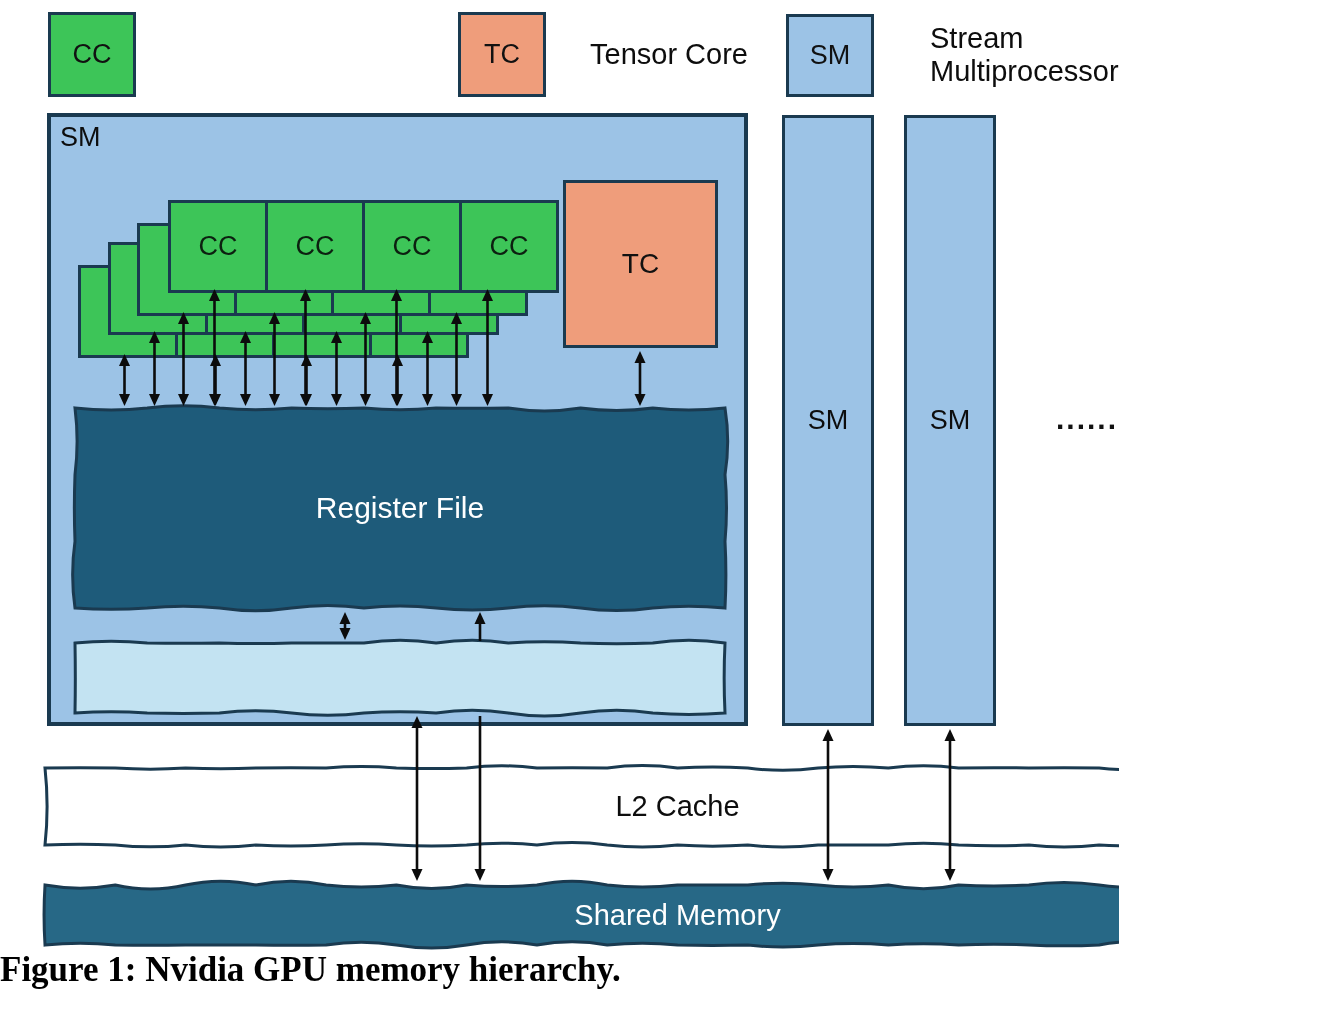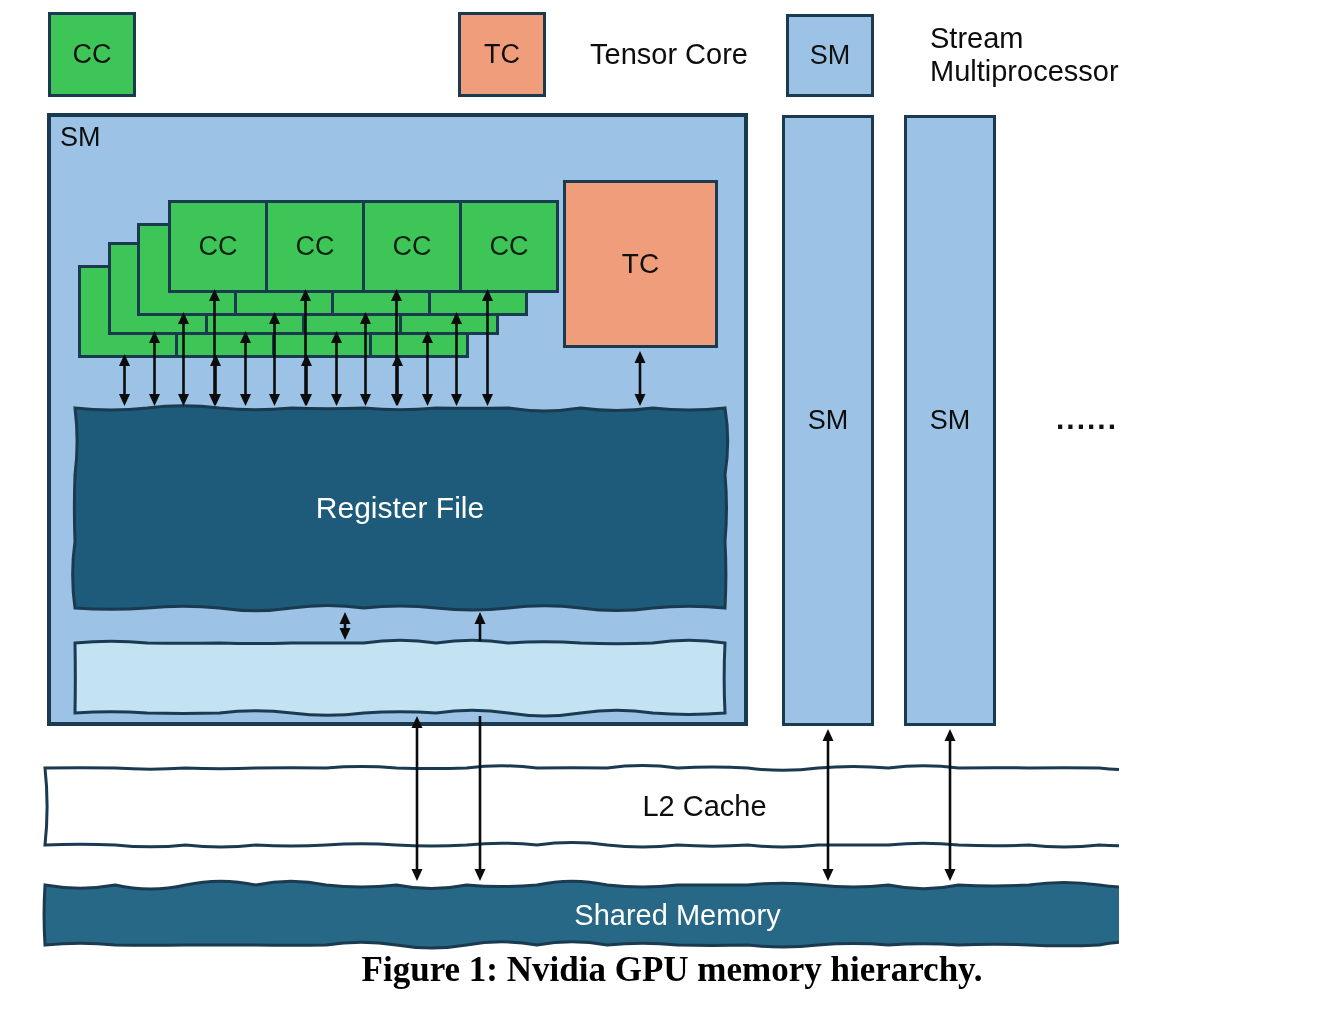--- a/index.html
+++ b/index.html
@@ -20,23 +20,23 @@
   .tc-box{left:563px;top:180px;width:155px;height:168px;background:var(--tensor-orange);
           font-size:28px;color:#111;}
   .sm-col{top:115px;width:92px;height:611px;background:var(--sm-blue);font-size:27px;color:#0d0d0d;}
   .ellipsis{position:absolute;left:1032px;top:402px;width:110px;text-align:center;
             font-size:30px;font-weight:bold;letter-spacing:2px;color:#111;}
   svg.overlay{position:absolute;left:0;top:0;z-index:5;pointer-events:none;}
   .band-label{position:absolute;z-index:6;display:flex;align-items:center;justify-content:center;
               pointer-events:none;}
   .rf-label{left:75px;top:408px;width:650px;height:200px;font-size:30px;color:#ffffff;}
   .l1-label{left:75px;top:643px;width:650px;height:70px;font-size:29px;color:#0d0d0d;}
-  .l2-label{left:45px;top:768px;width:1265px;height:77px;font-size:29px;color:#0d0d0d;padding-left:27px;}
+  .l2-label{left:45px;top:768px;width:1265px;height:77px;font-size:29px;color:#0d0d0d;}
   .gm-label{left:45px;top:885px;width:1265px;height:60px;font-size:29px;color:#ffffff;}
-  .caption{position:absolute;left:0;top:950px;width:1344px;text-align:center;
+  .caption{position:absolute;left:0;top:950px;width:1344px;
            font-family:"Liberation Serif",serif;font-weight:bold;font-size:35px;color:#000;}
 </style>
 </head>
 <body>
 
 <div class="diagram">
 
   <div class="box legend-swatch" style="left:48px;background:var(--cuda-green);">
     <span>CC</span>
   </div>

